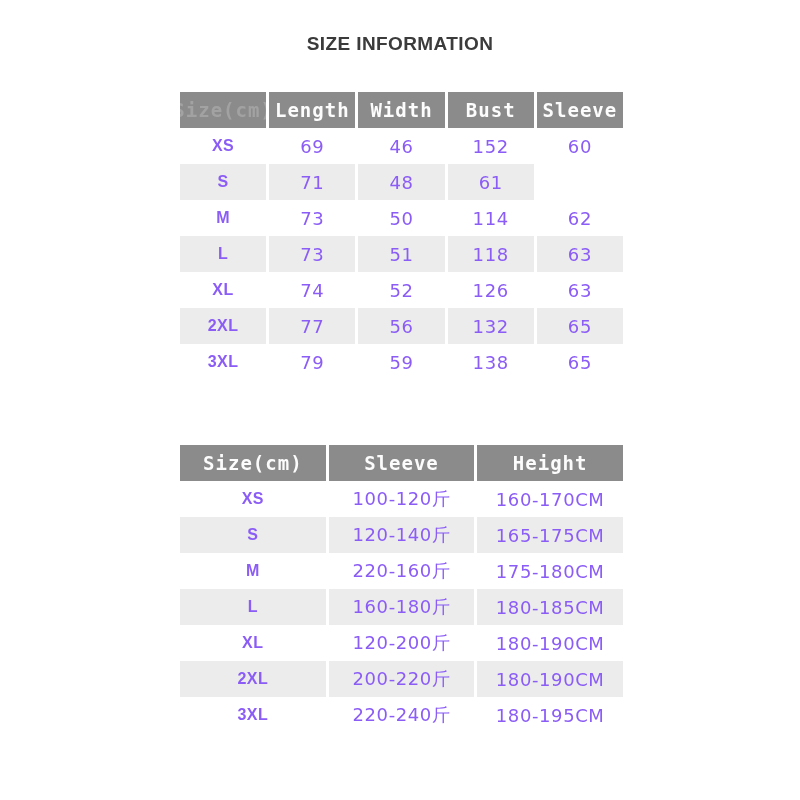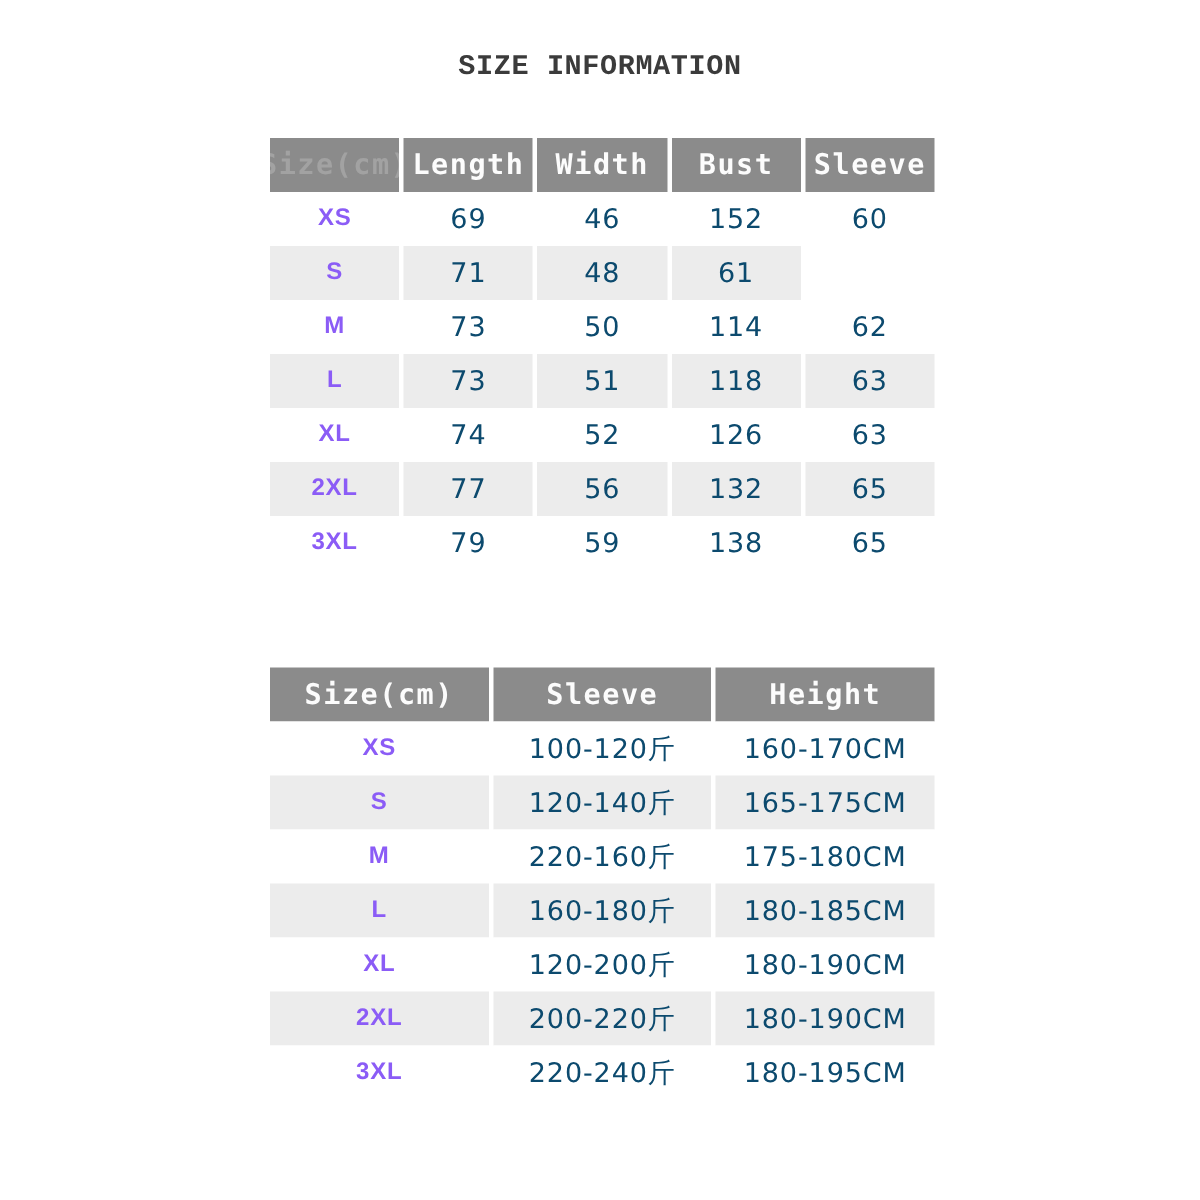--- a/index.html
+++ b/index.html
@@ -11,21 +11,21 @@
     font-family: "DejaVu Sans", sans-serif;
     position: relative;
     overflow: hidden;
   }
   .page-title {
     position: absolute;
     top: 33px;
     left: 0;
     width: 800px;
     text-align: center;
-    font-family: Liberation Mono, monospace;
+    font-family: Liberation Sans, sans-serif;
     font-size: 19px;
     font-weight: 600;
     letter-spacing: 0.4px;
     color: #3b3b3b;
   }
   .tbl {
     position: absolute;
     left: 180px;
     width: 443px;
   }
@@ -61,21 +61,21 @@
   .cell.size-label {
     font-family: "Liberation Sans", sans-serif;
     font-weight: bold;
     font-size: 16px;
     color: #8b5cf6;
     letter-spacing: 0.5px;
   }
   .cell.value {
     font-family: "DejaVu Sans", sans-serif;
     font-size: 18px;
-    color: #0c4a6e;
+    color: #8b5cf6;
     letter-spacing: 0.6px;
   }
 </style>
 </head>
 <body>
 
 <div class="page-title">SIZE INFORMATION</div>
 
 <div id="table1" class="tbl t1">
     <div class="t-row header">

